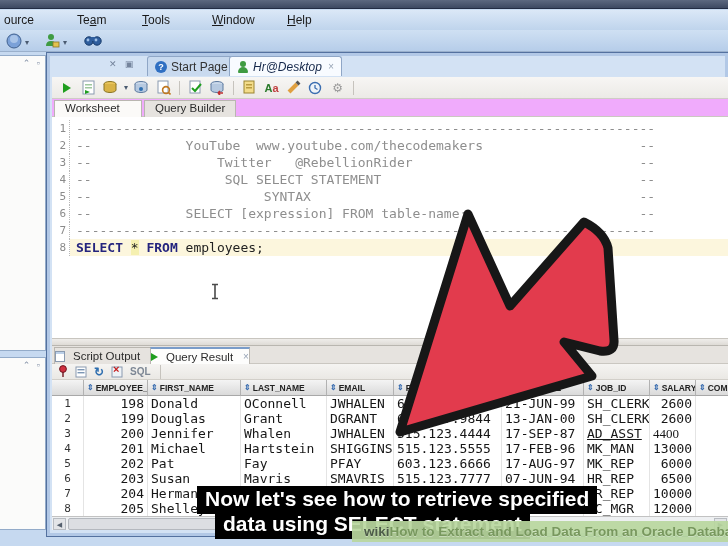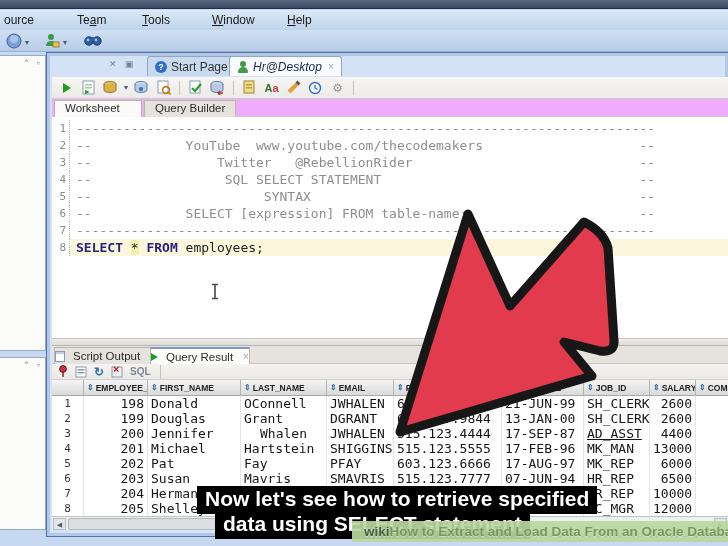--- a/index.html
+++ b/index.html
@@ -363,26 +363,26 @@
             <div class="gcell" style="width: 108px; text-align: left;">650.507.9844</div>
             <div class="gcell" style="width: 82px; text-align: left;">13-JAN-00</div>
             <div class="gcell" style="width: 66px; text-align: left;">SH_CLERK</div>
             <div class="gcell" style="width: 46px; text-align: right;">2600</div>
             <div class="gcell" style="width: 80px; text-align: left;"></div>
           </div>
           <div class="grow">
             <div class="gcell rownum" style="width: 32px; text-align: center;">3</div>
             <div class="gcell" style="width: 64px; text-align: right;">200</div>
             <div class="gcell" style="width: 93px; text-align: left;">Jennifer</div>
-            <div class="gcell" style="width: 86px; text-align: center;">Whalen</div>
+            <div class="gcell" style="width: 86px; text-align: left;">Whalen</div>
             <div class="gcell" style="width: 67px; text-align: left;">JWHALEN</div>
             <div class="gcell" style="width: 108px; text-align: left;">515.123.4444</div>
             <div class="gcell" style="width: 82px; text-align: left;">17-SEP-87</div>
             <div class="gcell" style="width: 66px; text-align: left; text-decoration: underline;">AD_ASST</div>
-            <div class="gcell" style="width: 46px; text-align: right;">4400</div>
+            <div class="gcell" style="width: 46px;  font-family: Liberation Serif, serif;">4400</div>
             <div class="gcell" style="width: 80px; text-align: left;"></div>
           </div>
           <div class="grow">
             <div class="gcell rownum" style="width: 32px; text-align: center;">4</div>
             <div class="gcell" style="width: 64px; text-align: right;">201</div>
             <div class="gcell" style="width: 93px; text-align: left;">Michael</div>
             <div class="gcell" style="width: 86px; text-align: left;">Hartstein</div>
             <div class="gcell" style="width: 67px; text-align: left;">SHIGGINS</div>
             <div class="gcell" style="width: 108px; text-align: left;">515.123.5555</div>
             <div class="gcell" style="width: 82px; text-align: left;">17-FEB-96</div>

